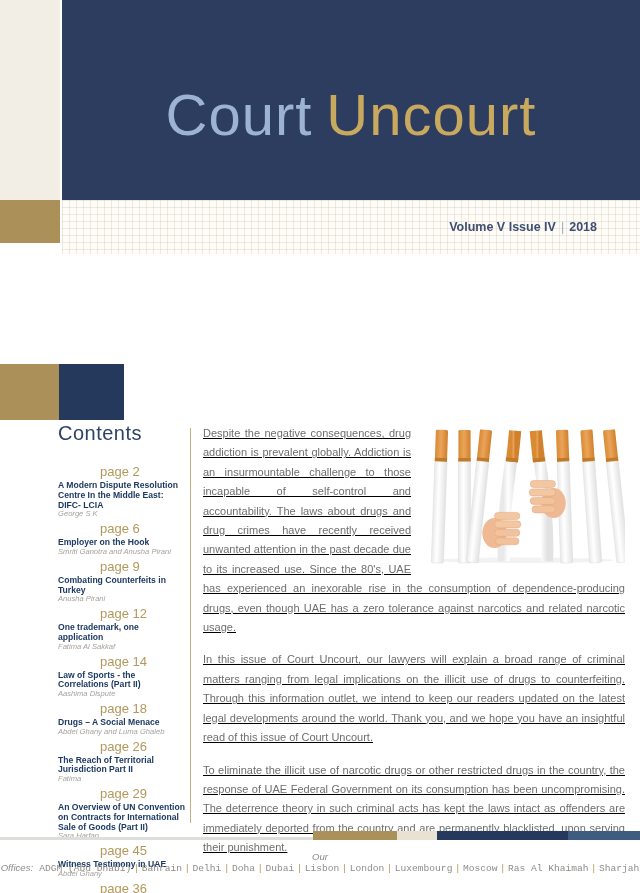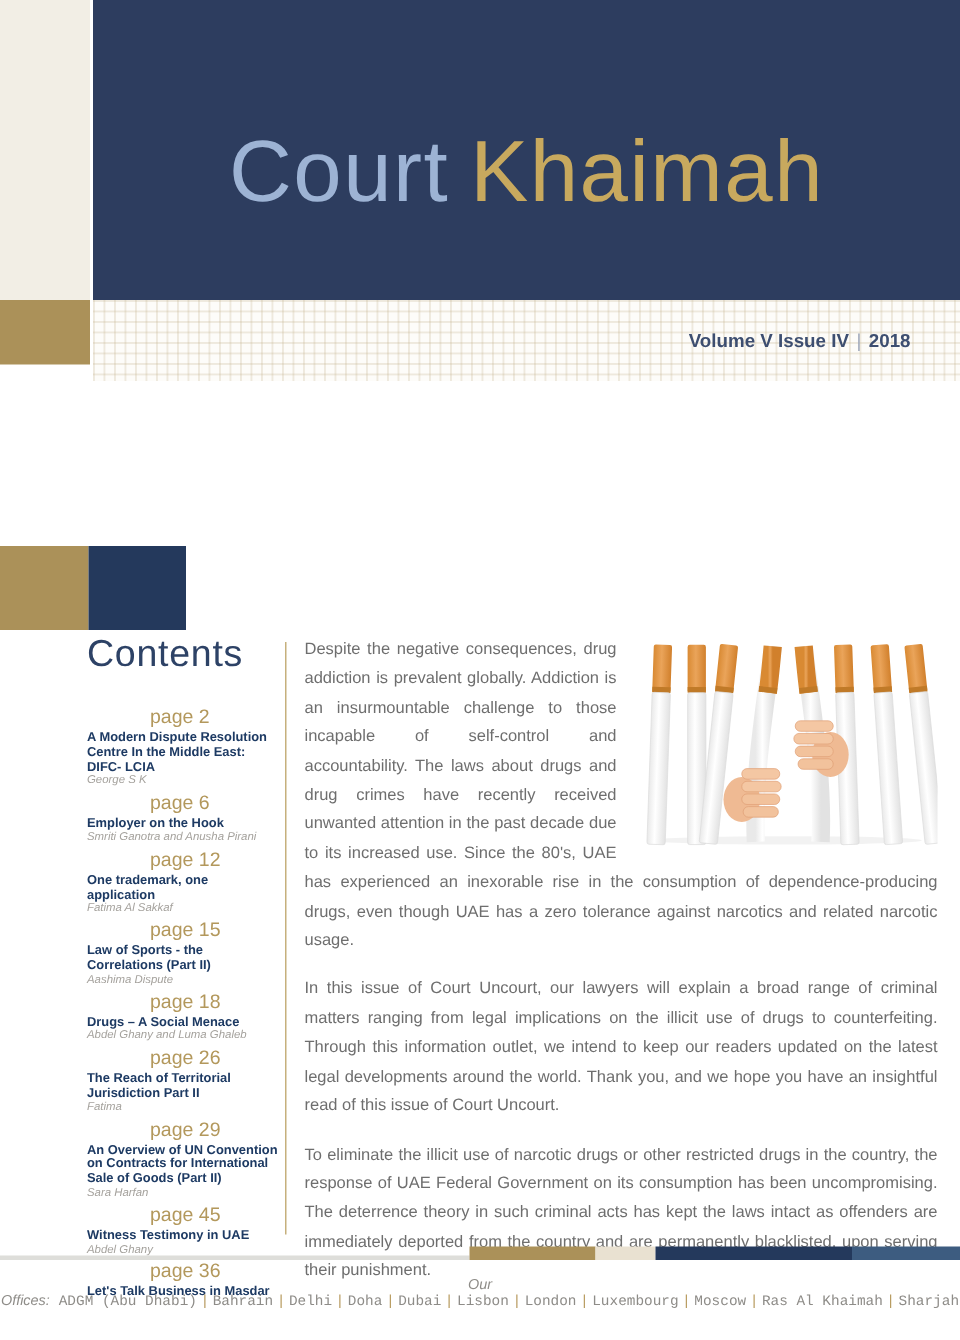--- a/index.html
+++ b/index.html
@@ -15,40 +15,40 @@
   .title-blue { color:#9db3d4; }
   .title-gold { color:#c8a95e; margin-left:14px; }
 
   .gold-block-top { position:absolute; left:0; top:200px; width:60px; height:43px; background:#ab9159; }
   .grid-band { position:absolute; left:62px; top:200px; width:578px; height:54px;
                background-color:#fdfcf9;
                background-image:
                  linear-gradient(to right, rgba(199,183,148,0.28) 1px, transparent 1px),
                  linear-gradient(to bottom, rgba(199,183,148,0.28) 1px, transparent 1px);
                background-size:7px 7px; }
-  .issue-line { position:absolute; right:33px; top:20px; font-size:12.5px; font-weight:700; color:#3d4e70; }
+  .issue-line { position:absolute; right:43px; top:20px; font-size:12.5px; font-weight:700; color:#3d4e70; }
   .issue-sep { color:#9fa8bb; font-weight:400; padding:0 5px; }
 
   
   .mid-gold { position:absolute; left:0; top:364px; width:59px; height:56px; background:#ab9159; }
   .mid-navy { position:absolute; left:59px; top:364px; width:65px; height:56px; background:#24395c; }
 
   
   .contents { position:absolute; left:58px; top:422px; width:128px; }
-  .contents-heading { font-size:25px; font-weight:300; color:#2d4266; letter-spacing:0.5px; margin-bottom:20px; }
+  .contents-heading { font-size:20px; font-weight:300; color:#2d4266; letter-spacing:0.5px; margin-bottom:20px; }
   .toc-entry { display:block; }
   .toc-page { font-size:13px; line-height:14px; color:#b3985c; font-weight:400; margin-top:3px; margin-bottom:2px;padding-left:42px; }
   .toc-title { font-size:8.6px; line-height:9.8px; font-weight:700; color:#1d3a63; }
   .toc-author { font-size:7.6px; line-height:8.8px; font-style:italic; color:#a5a29d; margin-bottom:2px; }
 
   
   .v-divider { position:absolute; left:190px; top:428px; width:1px; height:395px; background:#c6b07c; }
 
   
-  .intro { position:absolute; left:203px; top:424px; width:422px; }
+  .intro { position:absolute; left:203px; top:424px; width:422px;text-decoration:underline; }
   .intro p { font-size:11px; line-height:19.4px; color:#6e6e6e; text-align:justify; margin-bottom:13px; }
   .cig-figure { float:right; width:200px; height:136px; margin:4px 0 8px 14px; }
 
   
   .footer-band { position:absolute; left:0; top:831px; width:640px; height:9px; display:flex; align-items:flex-end; }
   .band-gray  { width:313px; height:3px; background:#dededa; }
   .band-gold  { width:84px;  height:9px; background:#ab9159; }
   .band-cream { width:40px;  height:9px; background:#e9e1d1; }
   .band-navy  { width:131px; height:9px; background:#24395c; }
   .band-steel { width:72px;  height:9px; background:#3d5c80; }
@@ -60,21 +60,21 @@
   .offices-label { margin-right:6px;font-style:italic; }
 </style>
 </head>
 <body>
 
 <div class="page">
 
   <div class="strip-cream"></div>
   <div class="header-navy">
     <div class="masthead-title">
-      <span class="title-blue">Court</span><span class="title-gold">Khaimah</span>
+      <span class="title-blue">Court</span><span class="title-gold">Uncourt</span>
     </div>
   </div>
   <div class="gold-block-top"></div>
   <div class="grid-band">
     <div class="issue-line">
       <span>Volume V Issue IV</span><span class="issue-sep">|</span><span>2018</span>
     </div>
   </div>
 
   <div class="mid-gold"></div>
@@ -89,29 +89,34 @@
           <div class="toc-title">A Modern Dispute Resolution Centre In the Middle East: DIFC- LCIA</div>
           <div class="toc-author">George S K</div>
         </div>
 
         <div class="toc-entry">
           <div class="toc-page">page 6</div>
           <div class="toc-title">Employer on the Hook</div>
           <div class="toc-author">Smriti Ganotra and Anusha Pirani</div>
         </div>
 
+        <div class="toc-entry">
+          <div class="toc-page">page 9</div>
+          <div class="toc-title">Combating Counterfeits in Turkey</div>
+          <div class="toc-author">Anusha Pirani</div>
+        </div>
 
         <div class="toc-entry">
           <div class="toc-page">page 12</div>
           <div class="toc-title">One trademark, one application</div>
           <div class="toc-author">Fatima Al Sakkaf</div>
         </div>
 
         <div class="toc-entry">
-          <div class="toc-page">page 15</div>
+          <div class="toc-page">page 14</div>
           <div class="toc-title">Law of Sports - the Correlations (Part II)</div>
           <div class="toc-author">Aashima Dispute</div>
         </div>
 
         <div class="toc-entry">
           <div class="toc-page">page 18</div>
           <div class="toc-title">Drugs – A Social Menace</div>
           <div class="toc-author">Abdel Ghany and Luma Ghaleb</div>
         </div>
 

